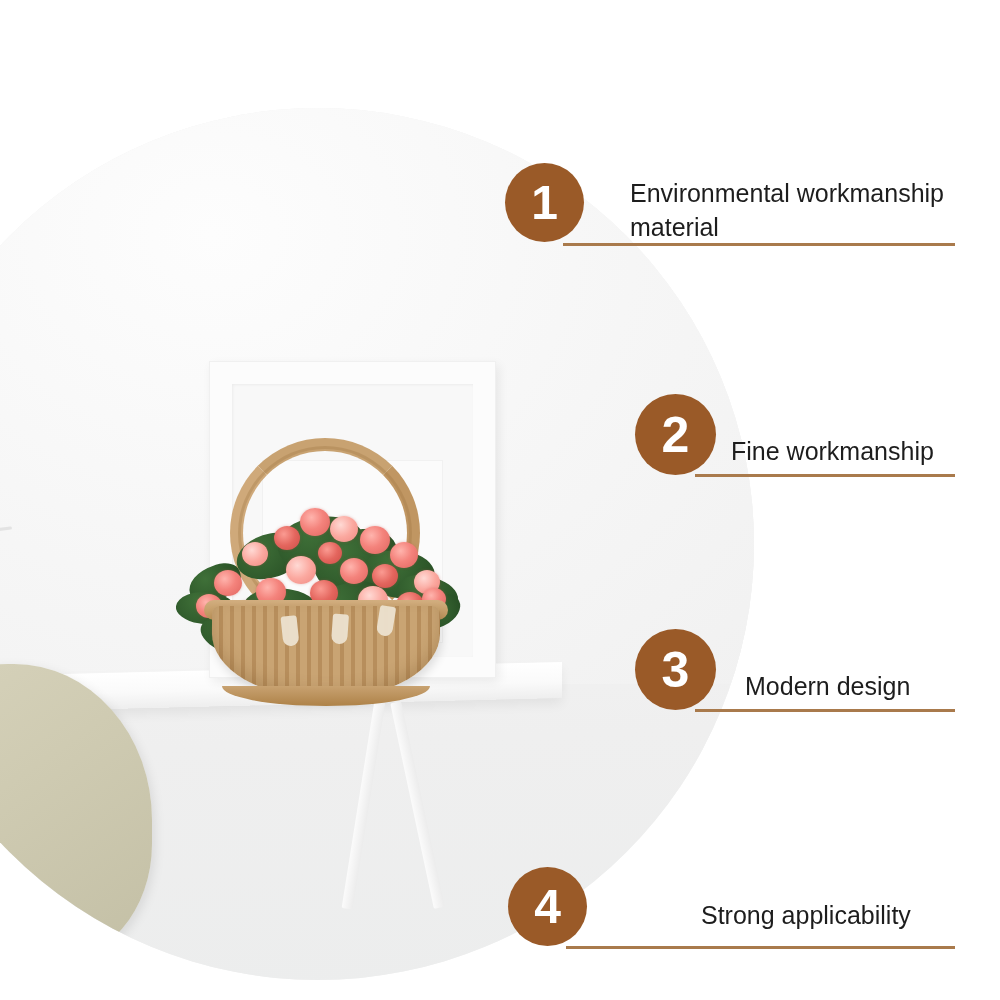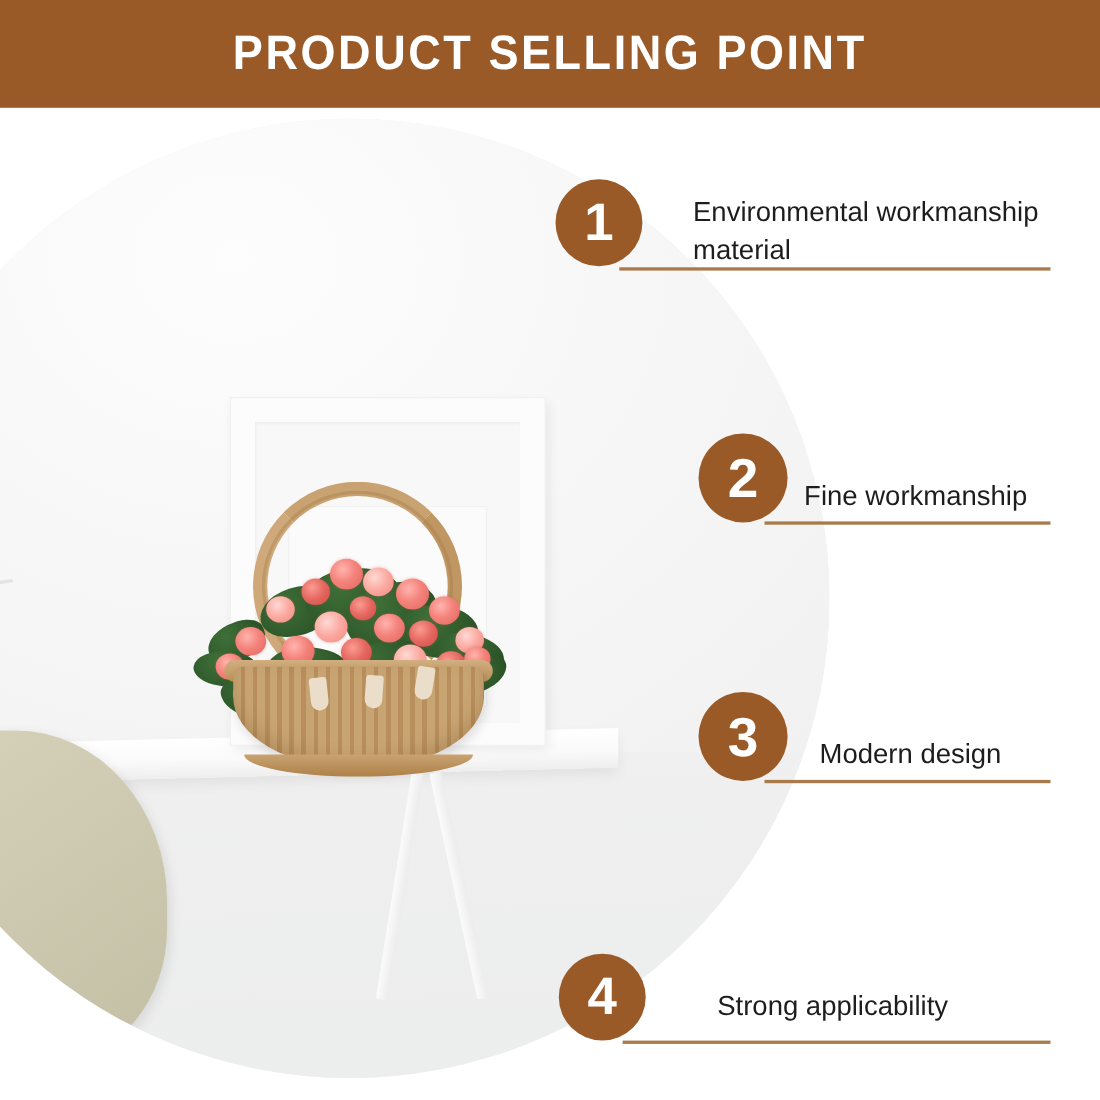--- a/index.html
+++ b/index.html
@@ -300,30 +300,27 @@
   #point-2 .point-label { left: 731px; top: 434px; width: 280px; }
 
   
   #point-3 .point-badge { left: 635px; top: 629px; width: 81px; height: 81px; font-size: 50px; }
   #point-3 .point-rule  { left: 695px; top: 709px; width: 260px; }
   #point-3 .point-label { left: 745px; top: 669px; width: 280px; }
 
   
   #point-4 .point-badge { left: 508px; top: 867px; width: 79px; height: 79px; font-size: 48px; }
   #point-4 .point-rule  { left: 566px; top: 946px; width: 389px; }
-  #point-4 .point-label { left: 652px; top: 898px; width: 300px; }
+  #point-4 .point-label { left: 701px; top: 898px; width: 300px; }
 </style>
 </head>
 <body>
 
 <div id="page">
 
-  <div class="header-banner">
-    <div class="header-title">PRODUCT SELLING POINT</div>
-  </div>
 
   <div class="photo-circle">
     <div class="photo-scene">
       <div class="wall-shade"></div>
       <div class="wall-edge"></div>
 
       <div class="table-top"></div>
       <div class="table-leg-a"></div>
       <div class="table-leg-b"></div>
 

